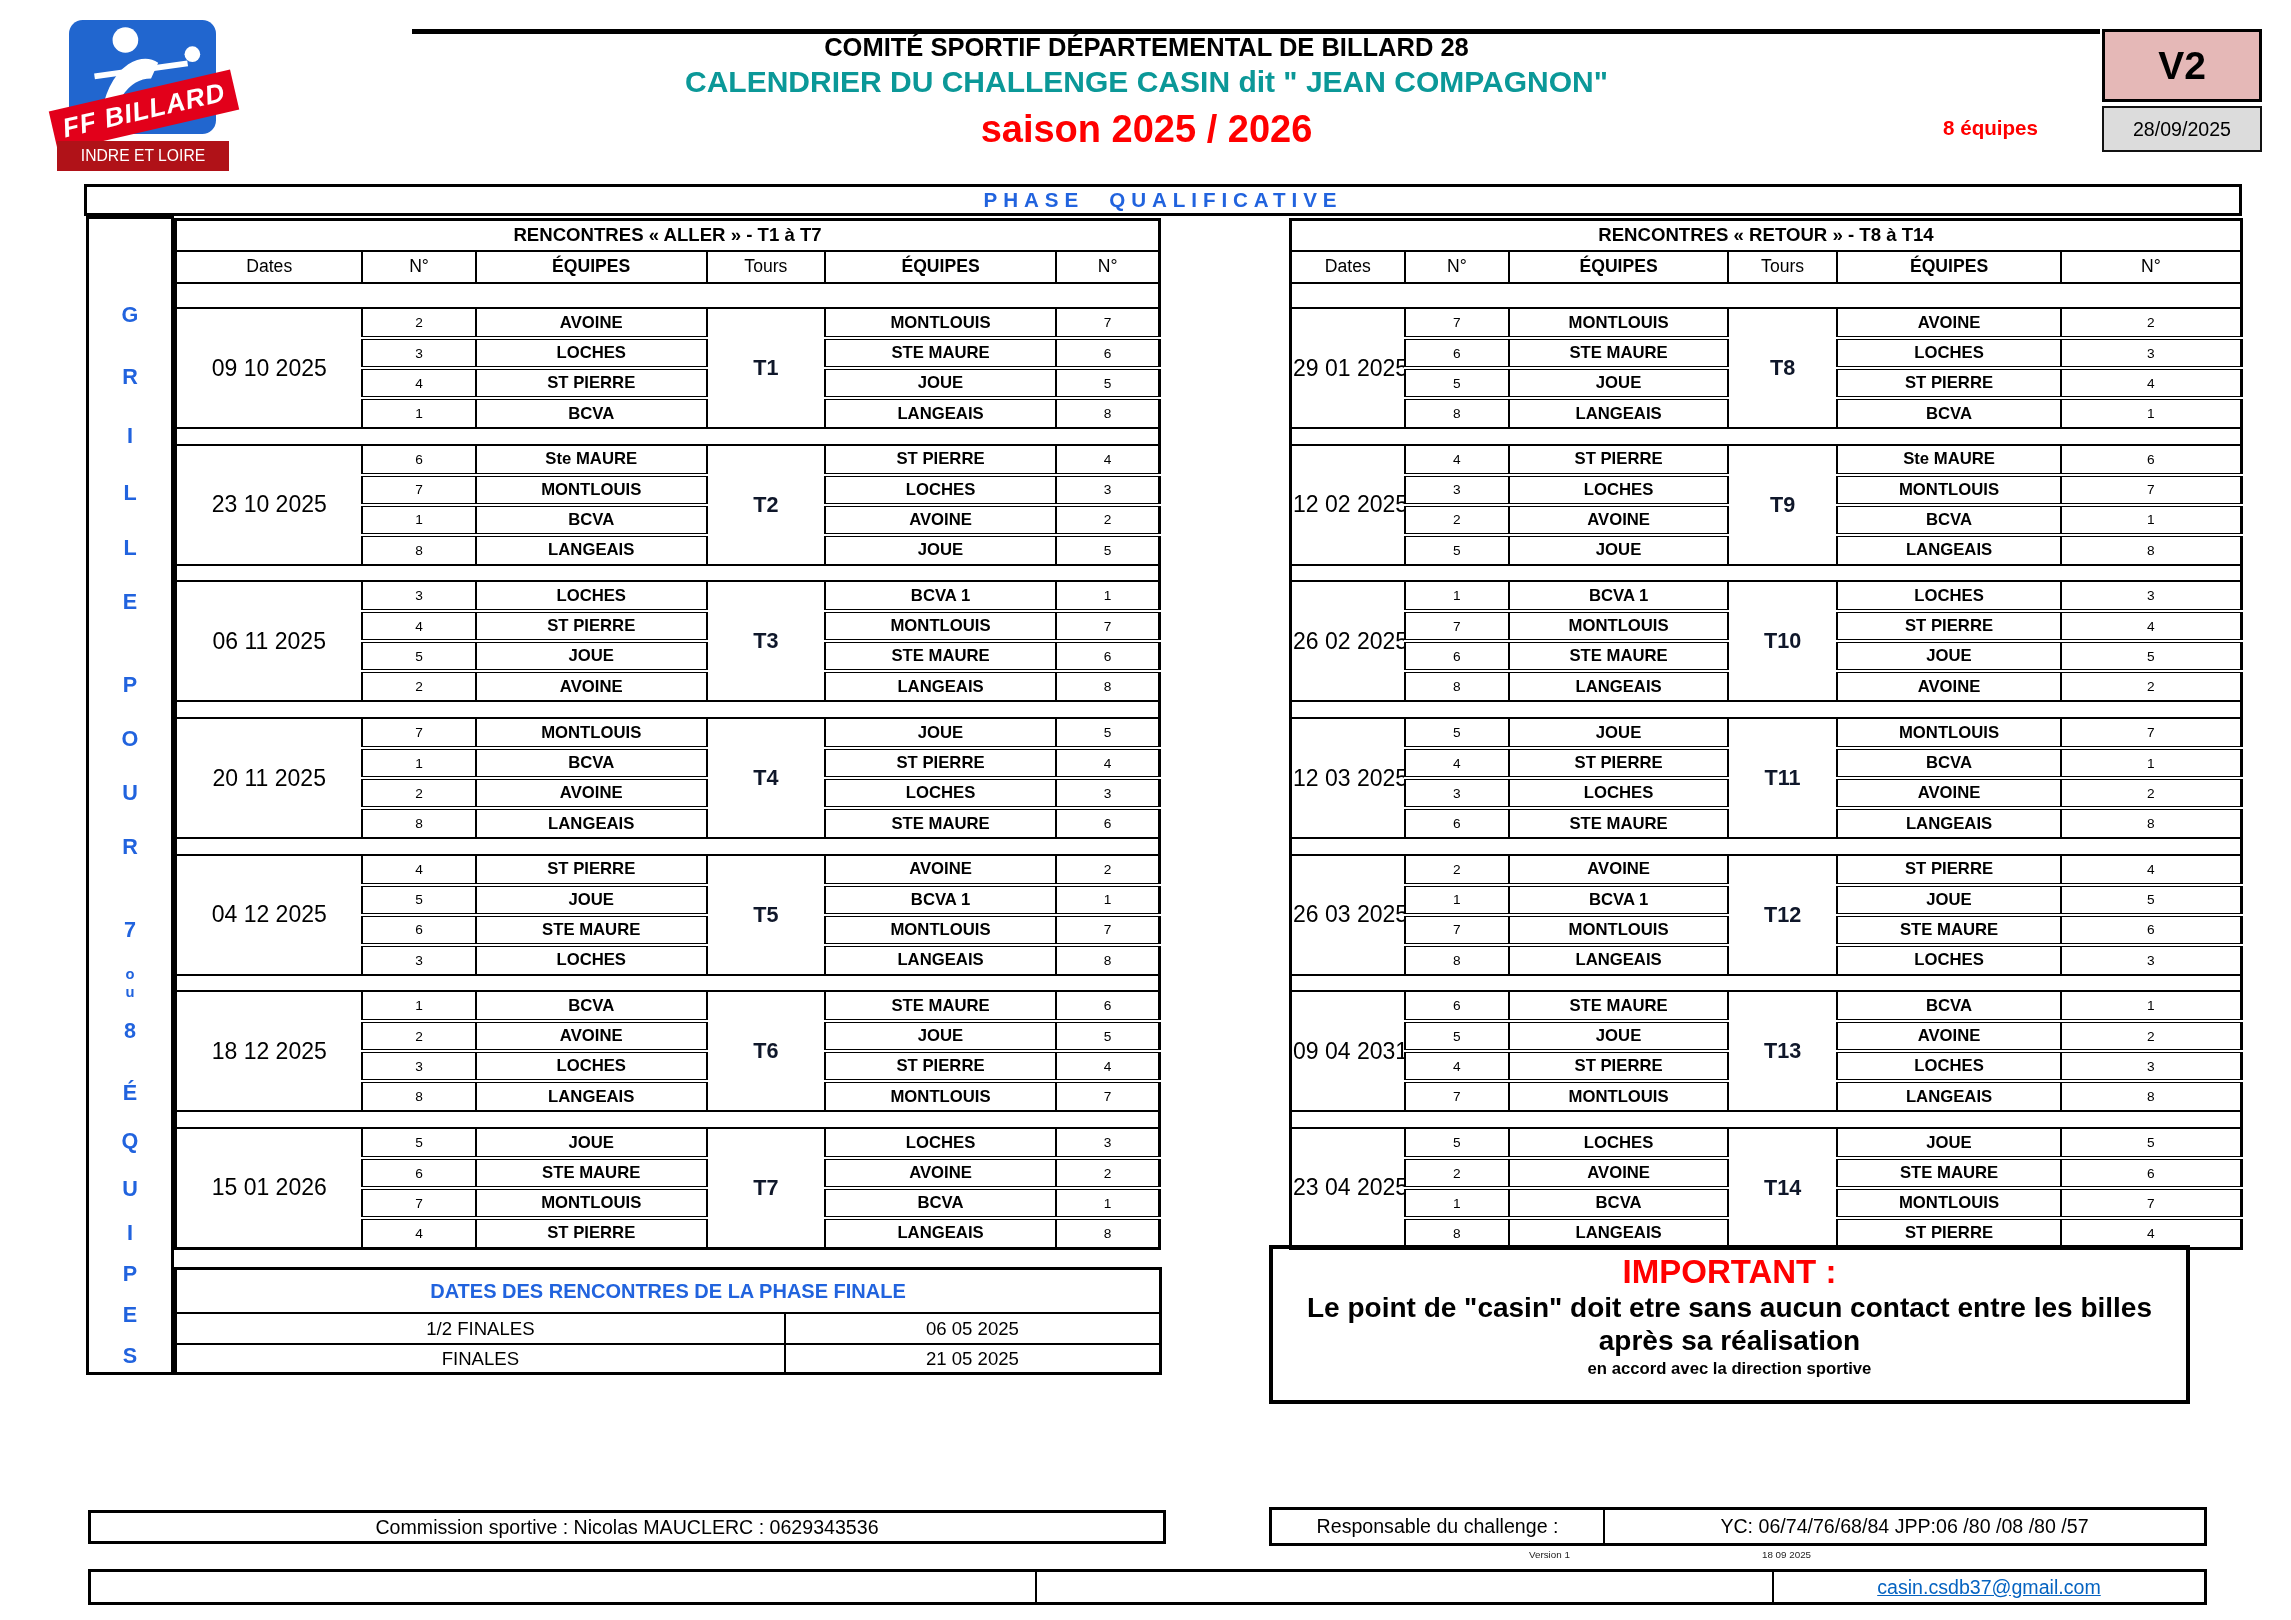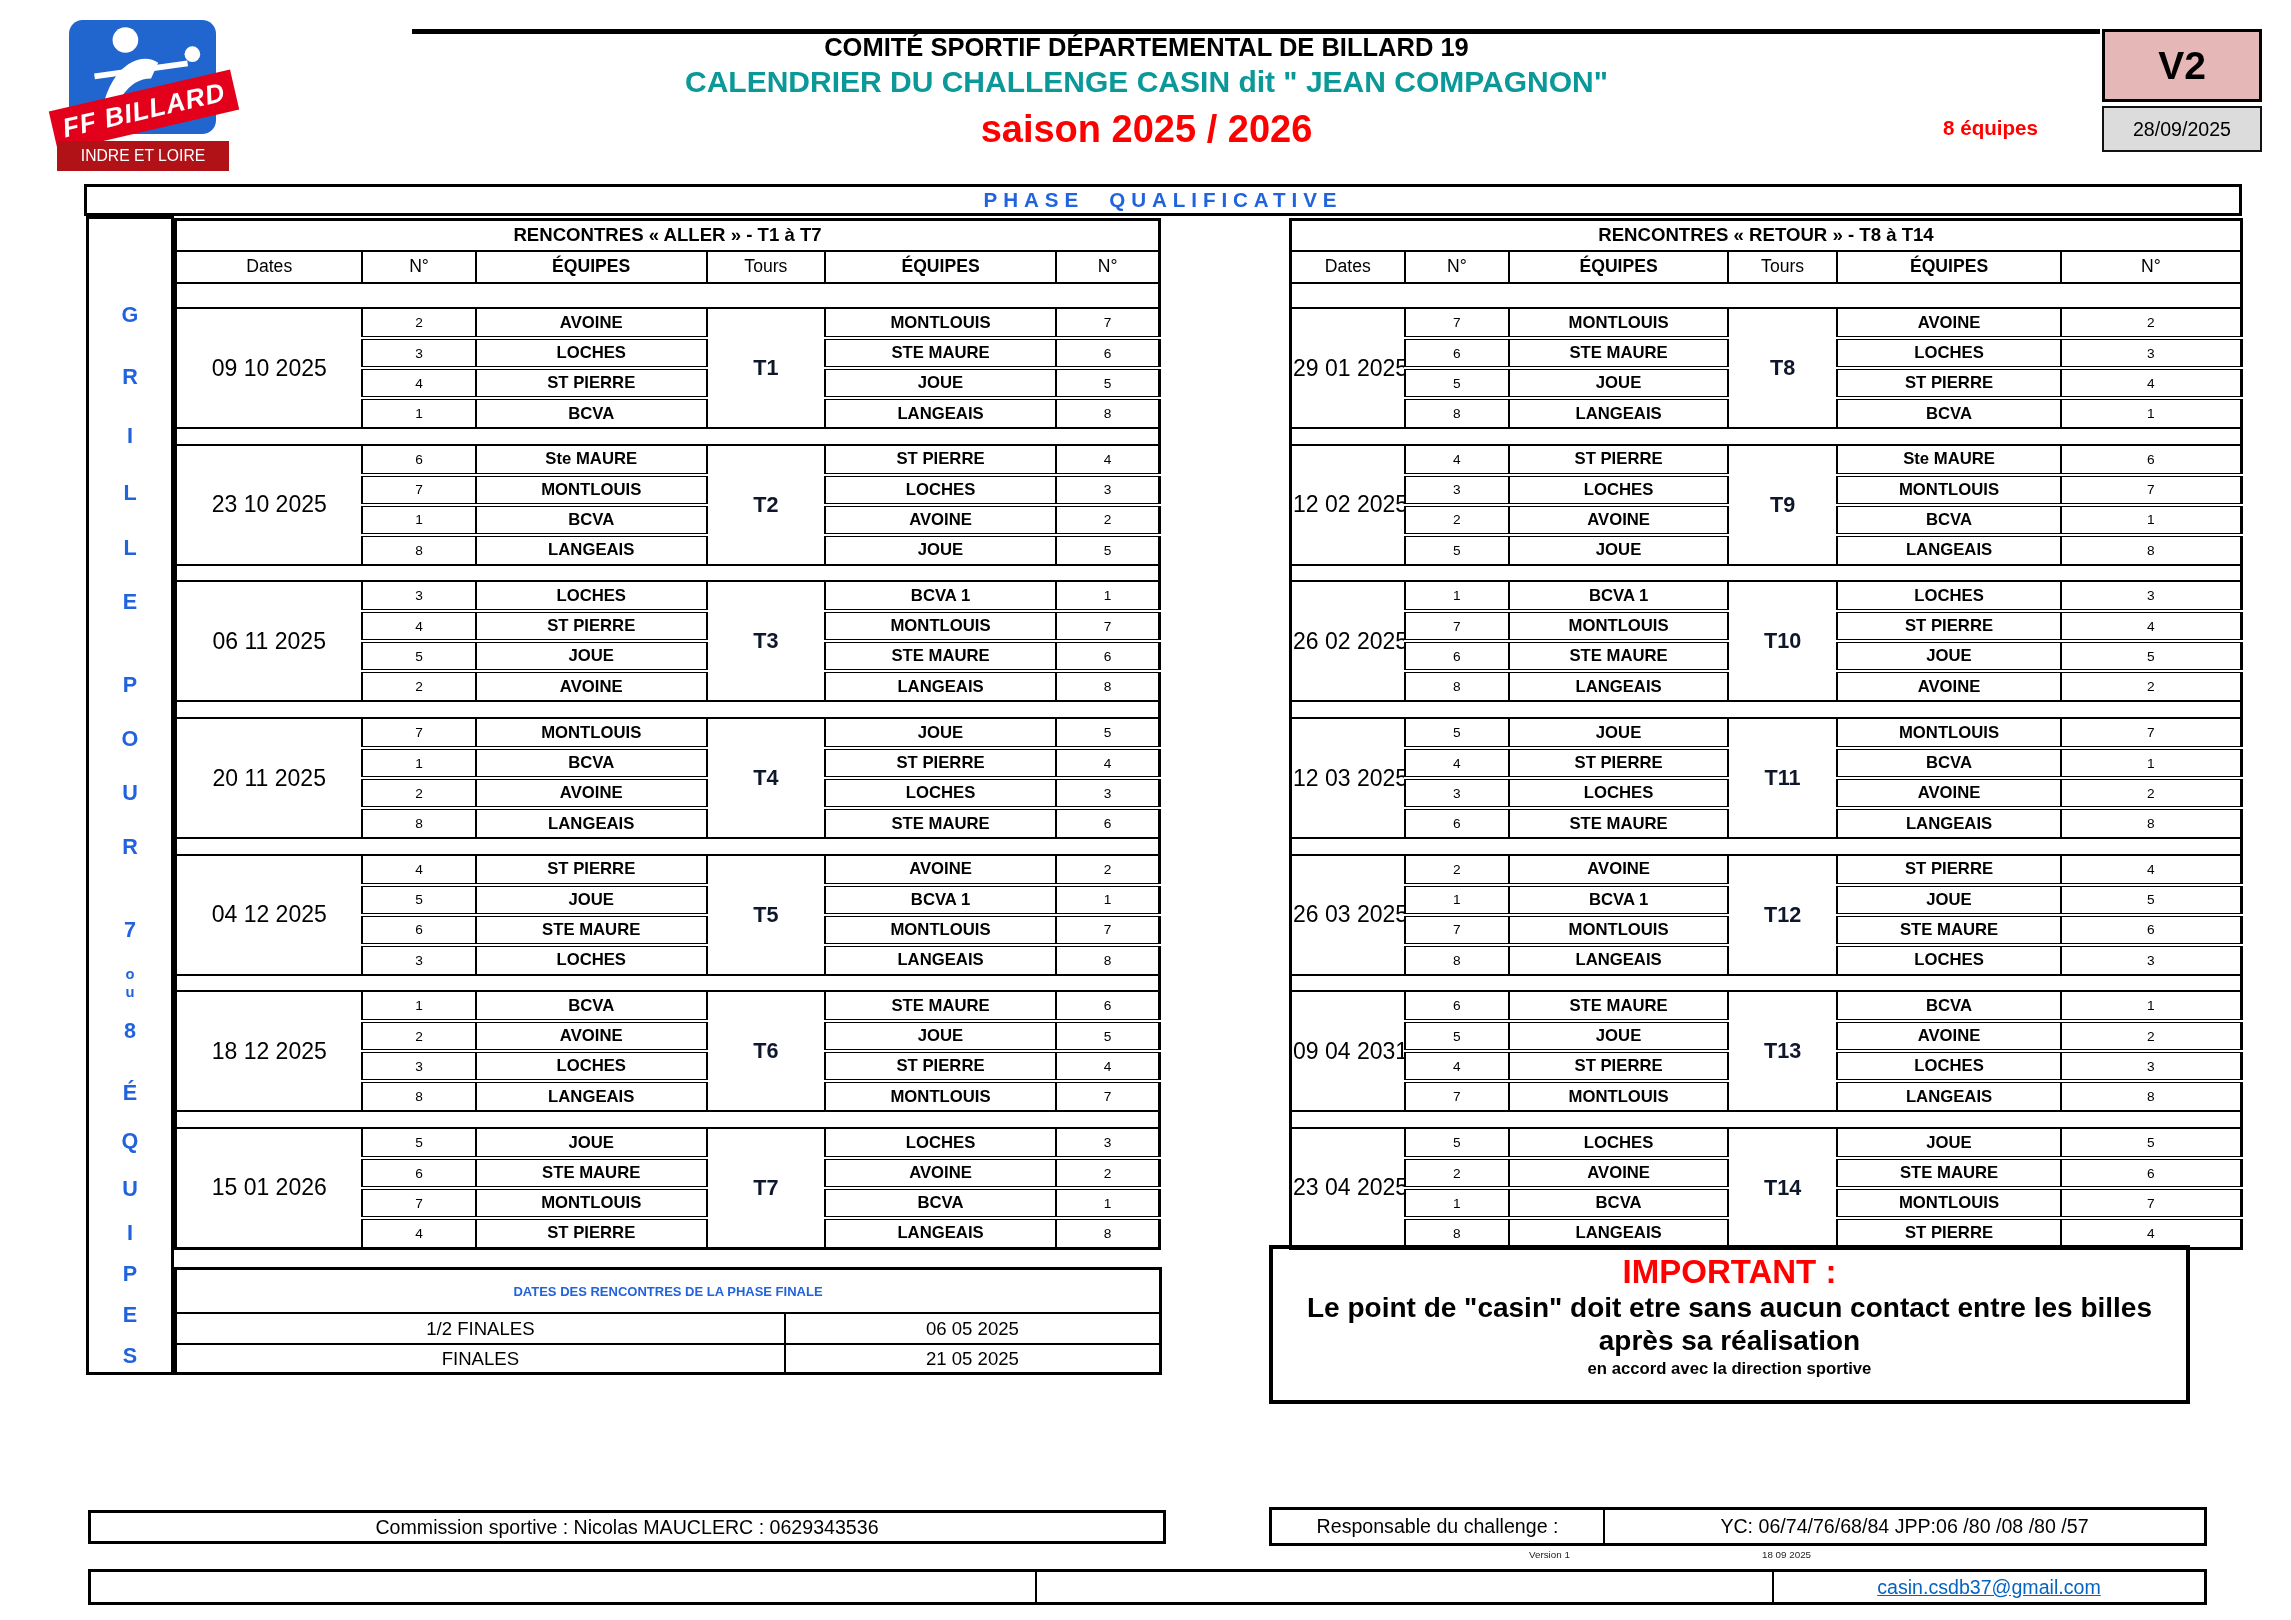--- a/index.html
+++ b/index.html
@@ -60,21 +60,21 @@
   .match-table tr.match td{height:30px;}
   .match-table tr.gap td{border-top:4.9px double #000;}
   .match-table td.date{font-size:23px;}
   .match-table td.num{font-size:13.7px;}
   .match-table td.team{font-size:16.7px;font-weight:bold;}
   .match-table td.tour{font-size:21.6px;font-weight:bold;color:#0f172a;}
 
   
   .finale{position:absolute;left:174px;top:1267px;width:988px;border:3.4px solid #000;box-sizing:border-box;}
   .finale-title{height:44px;display:flex;align-items:center;justify-content:center;
-           color:#2163DE;font-weight:bold;font-size:13px;border-bottom:2.5px solid #000;box-sizing:border-box;}
+           color:#2163DE;font-weight:bold;font-size:20px;border-bottom:2.5px solid #000;box-sizing:border-box;}
   .finale-row{display:flex;height:29px;border-top:2.5px solid #000;box-sizing:border-box;}
   .finale-row:first-of-type{border-top:none;}
   .fr-left{width:62%;border-right:2.5px solid #000;box-sizing:border-box;display:flex;
            align-items:center;justify-content:center;font-size:18.6px;}
   .fr-right{flex:1;display:flex;align-items:center;justify-content:center;font-size:18.6px;}
 
   
   .important{position:absolute;left:1269px;top:1245px;width:921px;height:159px;border:4.4px solid #000;
            box-sizing:border-box;text-align:center;padding:3.9px 13.7px 0 13.7px;}
   .imp-title{font-size:33px;color:#FF0000;font-weight:bold;}
@@ -111,21 +111,21 @@
         <path d="M20 72 Q24 42 40 31 Q52 24 61 30 L56 41 Q44 41 36 53 L30 72 Z" fill="#fff"></path>
         <rect x="16" y="33" width="66" height="4" fill="#fff" transform="rotate(-8 49 35)"></rect>
         <circle cx="85" cy="24" r="5.5" fill="#fff"></circle>
       </svg>
     </div>
     <div class="logo-banner">FF BILLARD</div>
     <div class="logo-region">INDRE ET LOIRE</div>
   </div>
 
   <div class="top-line"></div>
-  <div class="hdr-org">COMITÉ SPORTIF DÉPARTEMENTAL DE BILLARD 19</div>
+  <div class="hdr-org">COMITÉ SPORTIF DÉPARTEMENTAL DE BILLARD 28</div>
   <div class="hdr-event">CALENDRIER DU CHALLENGE CASIN dit " JEAN COMPAGNON"</div>
   <div class="hdr-season">saison 2025 / 2026</div>
   <div class="hdr-teams">8 équipes</div>
   <div class="v2-box">V2</div>
   <div class="vdate-box">28/09/2025</div>
 
   <div class="phase-row">PHASE QUALIFICATIVE</div>
 
   <div class="letters-box" id="letters">
       <span style="top: 83px;">G</span>

